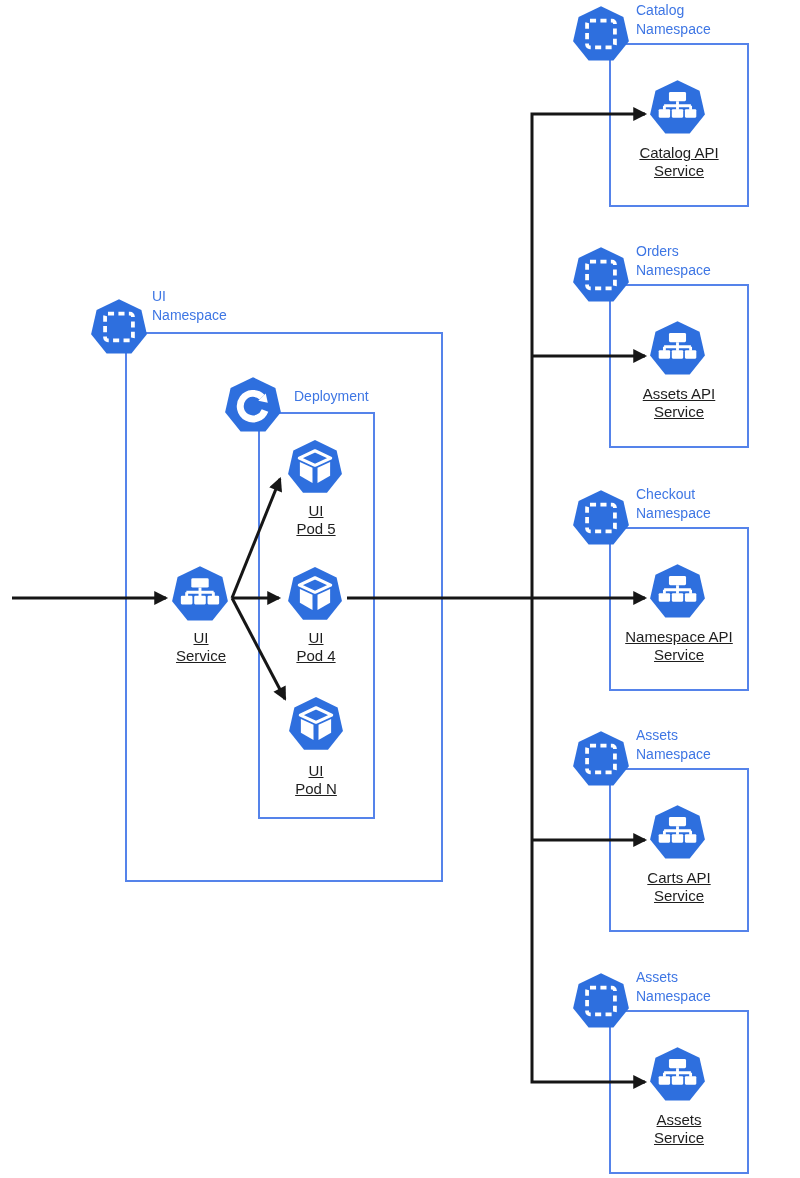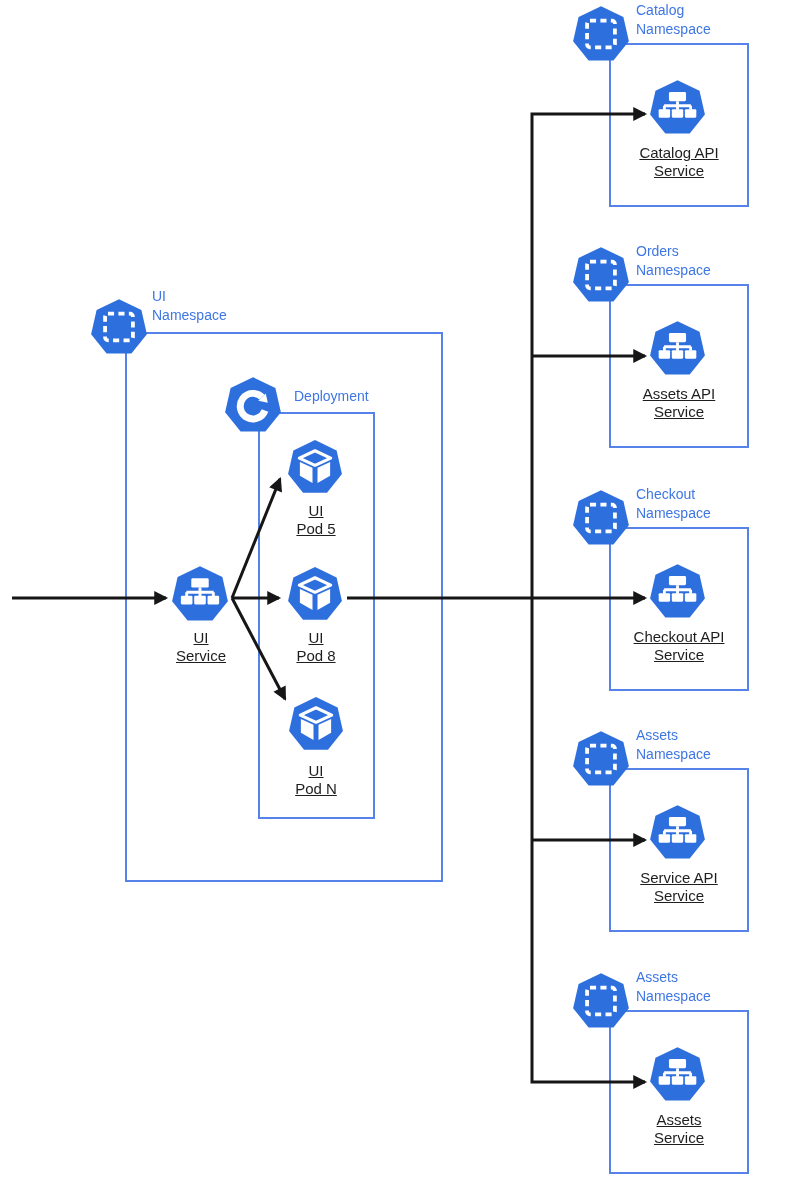--- a/index.html
+++ b/index.html
@@ -107,21 +107,21 @@
     </svg>
   <div class="dlabel" style="left:266px;top:502px;width:100px;">
     <div>UI</div>
     <div>Pod 5</div>
   </div>
   <svg class="icon" style="left:287px;top:566px;width:56px;height:56px;">
       <use href="#sym-pod"></use>
     </svg>
   <div class="dlabel" style="left:266px;top:629px;width:100px;">
     <div>UI</div>
-    <div>Pod 8</div>
+    <div>Pod 4</div>
   </div>
   <svg class="icon" style="left:288px;top:696px;width:56px;height:56px;">
       <use href="#sym-pod"></use>
     </svg>
   <div class="dlabel" style="left:266px;top:762px;width:100px;">
     <div>UI</div>
     <div>Pod N</div>
   </div>
 
   <div class="rns" style="top:43px;">
@@ -166,39 +166,39 @@
         <use href="#sym-ns"></use>
       </svg>
     <div class="blabel nslabel">
       <div>Checkout</div>
       <div>Namespace</div>
     </div>
     <svg class="icon svcicon">
         <use href="#sym-svc"></use>
       </svg>
     <div class="dlabel svclabel">
-      <div>Checkout API</div>
+      <div>Namespace API</div>
       <div>Service</div>
     </div>
   </div>
 
   <div class="rns" style="top:768px;">
     <div class="box"></div>
     <svg class="icon nsicon">
         <use href="#sym-ns"></use>
       </svg>
     <div class="blabel nslabel">
       <div>Assets</div>
       <div>Namespace</div>
     </div>
     <svg class="icon svcicon">
         <use href="#sym-svc"></use>
       </svg>
     <div class="dlabel svclabel">
-      <div>Service API</div>
+      <div>Carts API</div>
       <div>Service</div>
     </div>
   </div>
 
   <div class="rns" style="top:1010px;">
     <div class="box"></div>
     <svg class="icon nsicon">
         <use href="#sym-ns"></use>
       </svg>
     <div class="blabel nslabel">

